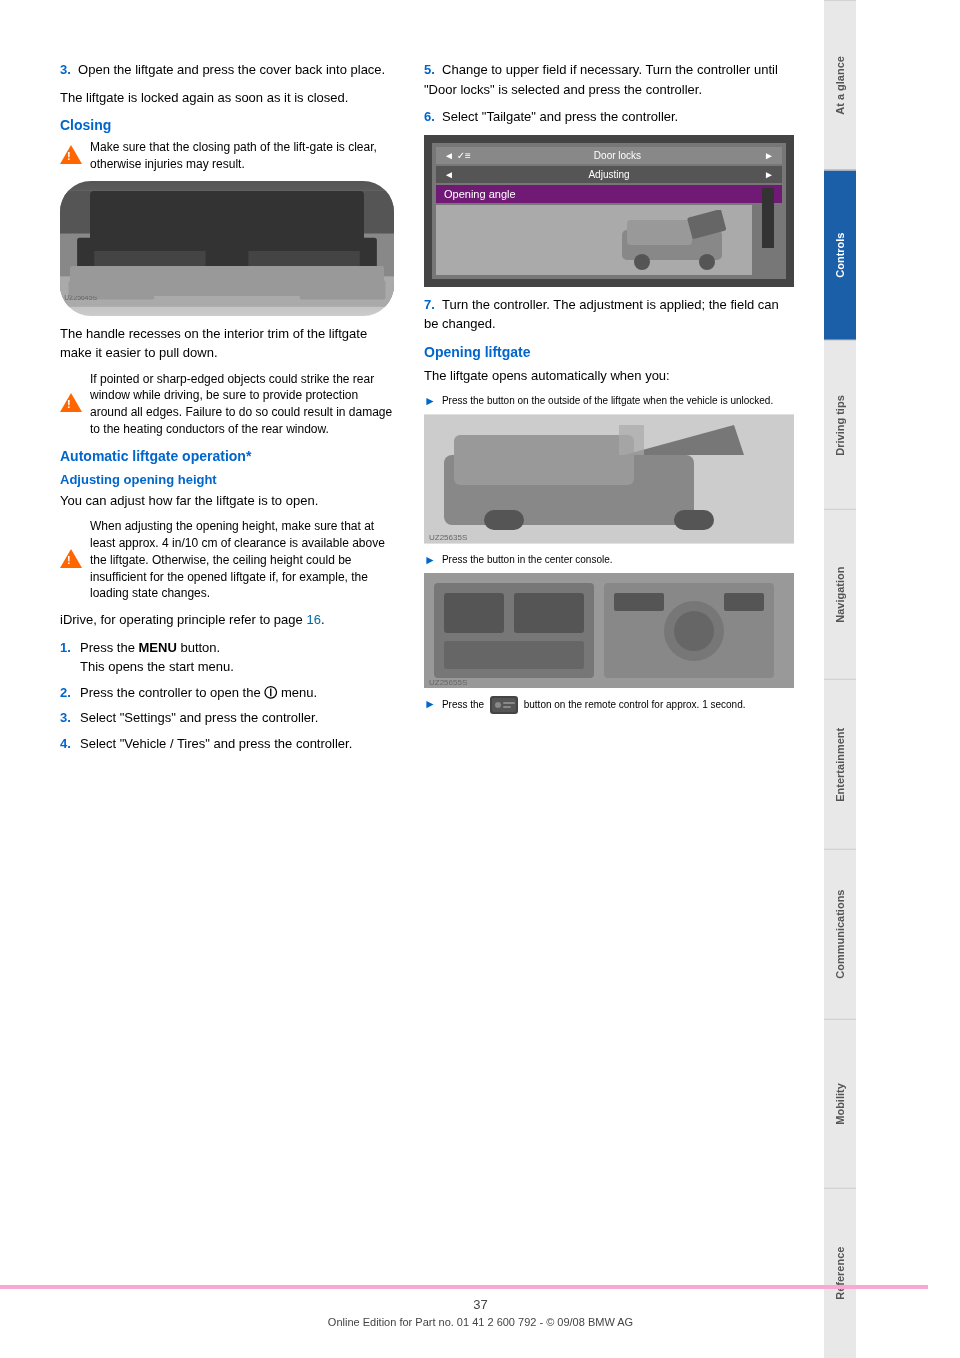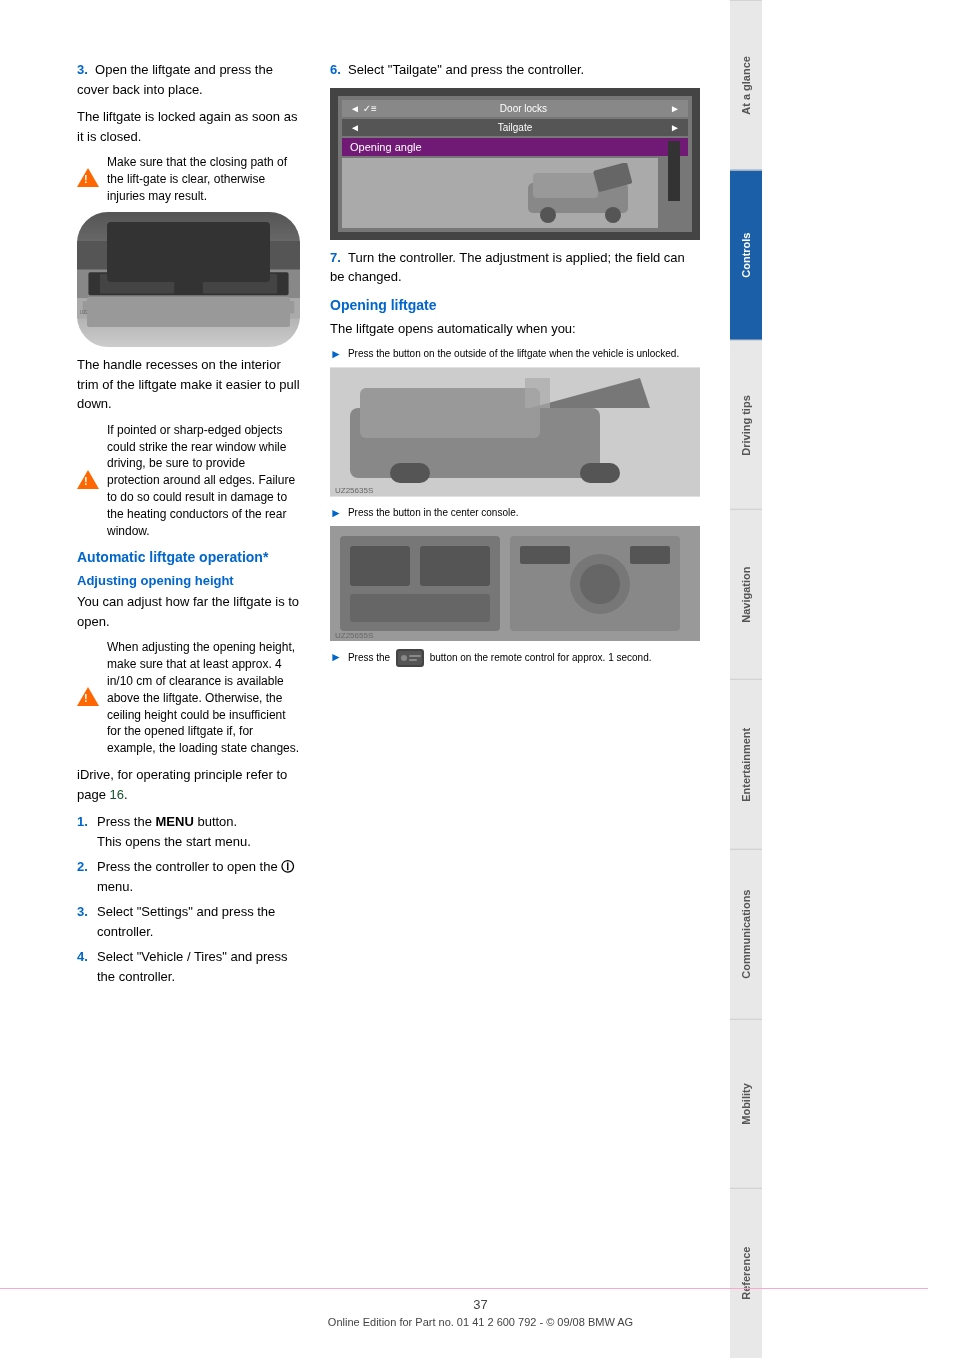--- a/index.html
+++ b/index.html
@@ -8,23 +8,22 @@
       min-height: 1358px;
       background: #fff;
       font-family: Arial, Helvetica, sans-serif;
       font-size: 13px;
       color: #000;
       position: relative;
     }
 
     .page-container {
       display: flex;
-      width: 762px;
+      width: 856px;
       min-height: 1358px;
-      padding-left: 17px;
     }
 
     .main-content {
       flex: 1;
       padding: 60px 30px 60px 60px;
       display: flex;
       gap: 30px;
     }
 
     .left-column {
@@ -179,34 +178,34 @@
     }
 
     .page-footer {
       position: absolute;
       bottom: 30px;
       left: 0;
       right: 32px;
       text-align: center;
       font-size: 11px;
       color: #444;
-      border-top: 1px solid #f9a8d4;
+      border-top: 4px solid #f9a8d4;
       padding-top: 8px;
       padding-left: 33px;
     }
 
     .page-number {
       font-size: 13px;
       font-weight: normal;
       display: block;
       margin-bottom: 4px;
     }
 
     .bold { font-weight: bold; }
-    .link-blue { color: #14532d; }
+    .link-blue { color: #0369a1; }
 
     .image-photo-interior {
       width: 100%;
       height: 135px;
       background:
         linear-gradient(to bottom, #555 0%, #666 20%, #888 40%, #aaa 70%, #ccc 100%);
       position: relative;
       overflow: hidden;
       border-radius: 31px;
     }
@@ -279,20 +278,21 @@
   <div class="main-content">
 
     <div class="left-column">
 
       <div class="numbered-item">
         <p><span class="num">3.</span>
         &nbsp;<span>Open the liftgate and press the cover back into place.</span></p>
       </div>
       <p>The liftgate is locked again as soon as it is closed.</p>
 
+      <div class="section-heading-blue">Closing</div>
 
       <div class="warning-box">
         <div>
           <div class="warning-triangle"></div>
         </div>
         <span class="warning-text">Make sure that the closing path of the lift-gate is clear, otherwise injuries may result.</span>
       </div>
 
       <div class="image-placeholder image-photo-interior">
         <svg width="100%" height="135" viewBox="0 0 390 135" xmlns="http://www.w3.org/2000/svg">
@@ -351,36 +351,40 @@
         <li>
           <span class="step-num">4.</span>
           <span>Select "Vehicle / Tires" and press the controller.</span>
         </li>
       </ol>
 
     </div>
 
     <div class="right-column">
 
+      <div class="numbered-item">
+        <p><span class="num step-num">5.</span>
+        &nbsp;<span>Change to upper field if necessary. Turn the controller until "Door locks" is selected and press the controller.</span></p>
+      </div>
 
       <div class="numbered-item">
         <p><span class="num step-num">6.</span>
         &nbsp;<span>Select "Tailgate" and press the controller.</span></p>
       </div>
 
       <div class="display-screen">
         <div class="display-screen-inner">
           <div class="display-line">
             <span>◄ ✓≡</span>
             <span>Door locks</span>
             <span>►</span>
           </div>
           <div class="display-line highlight">
             <span>◄</span>
-            <span>Tailgate</span>
+            <span>Adjusting</span>
             <span>►</span>
           </div>
           <div class="display-angle">
             <span>Opening angle</span>
             <span style="float:right; width: 12px; height: 60px; background: #333; display:inline-block; vertical-align: middle; margin-left: 10px;"></span>
           </div>
 
           <div style="background:#aaa; height:70px; display:flex; align-items:center; justify-content:flex-end; padding-right: 15px; margin-top:2px;">
             <svg width="120" height="60" viewBox="0 0 120 60" xmlns="http://www.w3.org/2000/svg">
               <rect x="5" y="20" width="100" height="30" rx="5" fill="#888"></rect>

